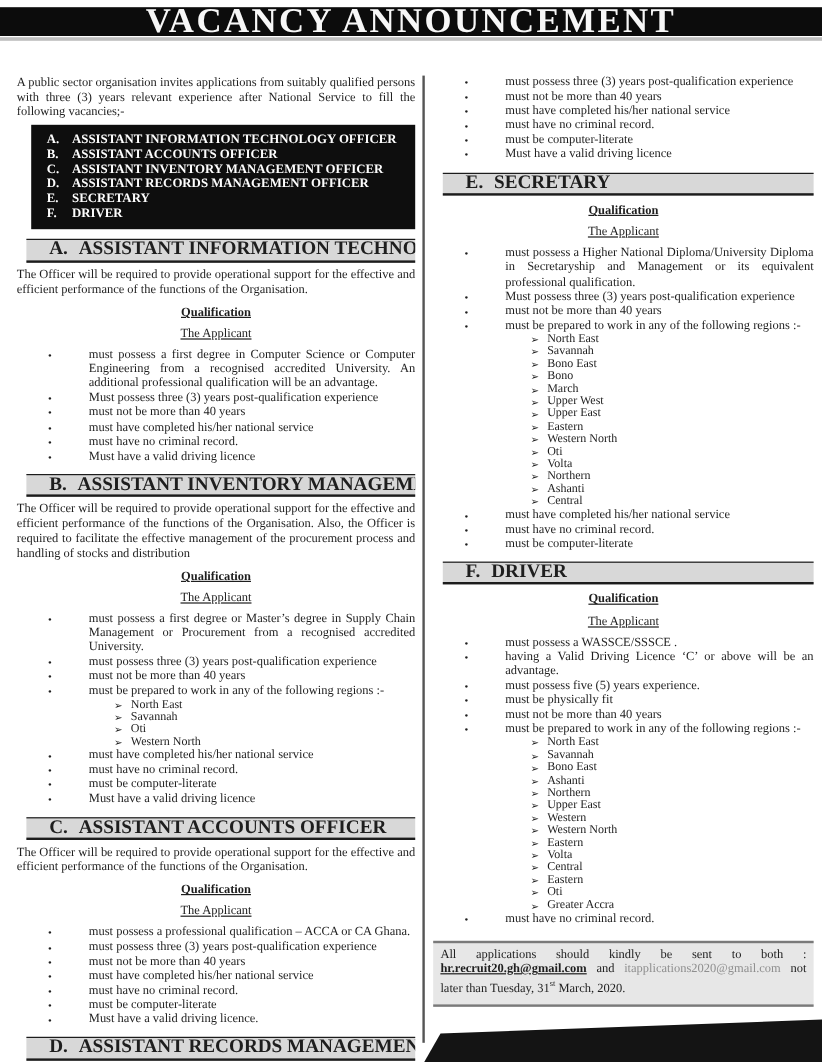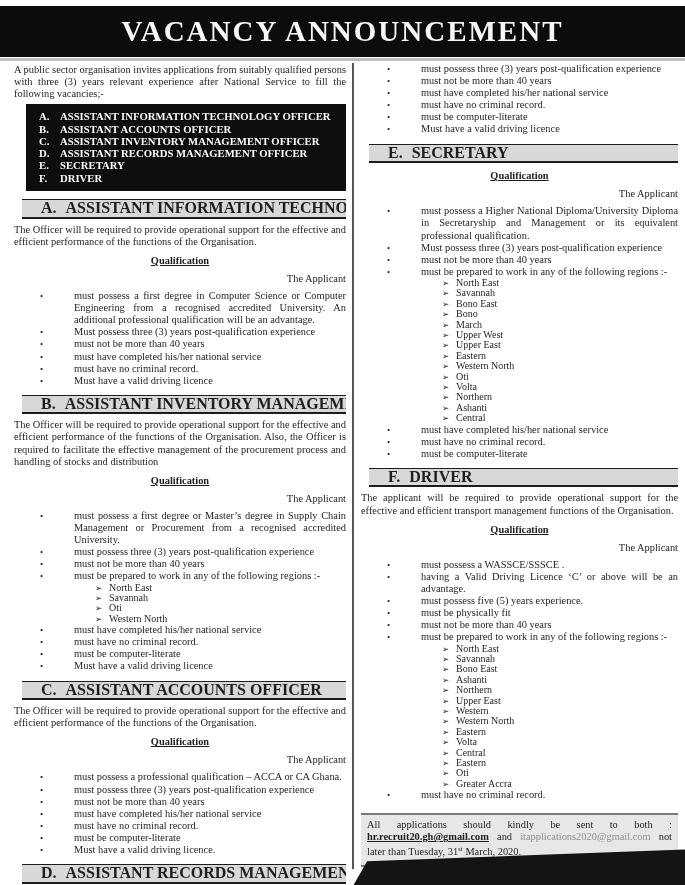--- a/index.html
+++ b/index.html
@@ -3,21 +3,21 @@
 <meta charset="utf-8">
 <style>
   html,body{margin:0;padding:0;}
   body{
     width:685px;height:885px;background:#ffffff;position:relative;overflow:hidden;
     font-family:"Liberation Serif", serif;color:#1e1e1e;
   }
   .page{position:relative;width:685px;height:885px;background:#fff;}
   
   .title-band{
-    margin-top:6px;height:51px;background:#0c0c0c;
+    margin-top:6px;height:24px;background:#0c0c0c;
     display:flex;align-items:center;justify-content:center;
   }
   .title-band .title{
     color:#f7f7f7;font-weight:bold;font-size:29px;letter-spacing:2px;white-space:nowrap;
   }
   .band-rule{height:3px;background:#bfbfbf;margin-top:1px;}
   
   .col{position:absolute;top:56px;font-size:10.4px;line-height:12.1px;text-align:justify;}
   .col-left{left:14px;width:332px;}
   .col-right{left:361px;width:317px;}
@@ -33,21 +33,21 @@
   .vac-label{flex:1;text-align:left;}
   
   .sec-heading{
     background:#d8d8d8;border-top:1.5px solid #1c1c1c;border-bottom:2.5px solid #1c1c1c;
     margin:8px 0 5px 8px;padding:2px 3px 2.5px 19px;font-weight:bold;font-size:16px;
     text-align:left;white-space:nowrap;overflow:hidden;
   }
   .sec-letter{margin-right:9px;}
   .sec-desc{margin:4px 0 0;}
   .qual-label{margin:7px 0 0;font-weight:bold;text-align:center;text-decoration:underline;}
-  .applicant-label{margin:6px 0 5px;text-align:right;}
+  .applicant-label{margin:6px 0 5px;text-align:center;text-decoration:underline;}
   ul.bullets{list-style:none;margin:1px 0 0;padding:0;}
   ul.bullets > li{display:flex;margin:0;}
   .b-marker{flex:none;width:17px;margin-left:26px;font-size:9px;}
   .b-text{flex:1;text-align:justify;padding-left:17px;}
   ul.regions{list-style:none;margin:0;padding:0;}
   ul.regions > li{display:flex;line-height:10.4px;font-size:10px;text-align:left;}
   .r-arrow{flex:none;width:14px;margin-left:21px;font-size:8.5px;}
   
   .footer-box{
     margin:12px 0 0;background:#e7e7e7;border-top:2px solid #7a7a7a;border-bottom:2px solid #7a7a7a;
@@ -352,21 +352,20 @@
               <span class="b-text">must have no criminal record.</span>
             </li>
             <li>
               <span class="b-marker">•</span>
               <span class="b-text">must be computer-literate</span>
             </li>
           </ul>
         </div>
         <div class="section">
           <div class="sec-heading"><span class="sec-letter">F.</span><span>DRIVER</span></div>
-          <p class="sec-desc">The applicant will be required to provide operational support for the effective and efficient transport management functions of the Organisation.</p>
           <p class="qual-label">Qualification</p>
           <p class="applicant-label">The Applicant</p>
           <ul class="bullets">
             <li>
               <span class="b-marker">•</span>
               <span class="b-text">must possess a WASSCE/SSSCE .</span>
             </li>
             <li>
               <span class="b-marker">•</span>
               <span class="b-text">having a Valid Driving Licence ‘C’ or above will be an advantage.</span>

